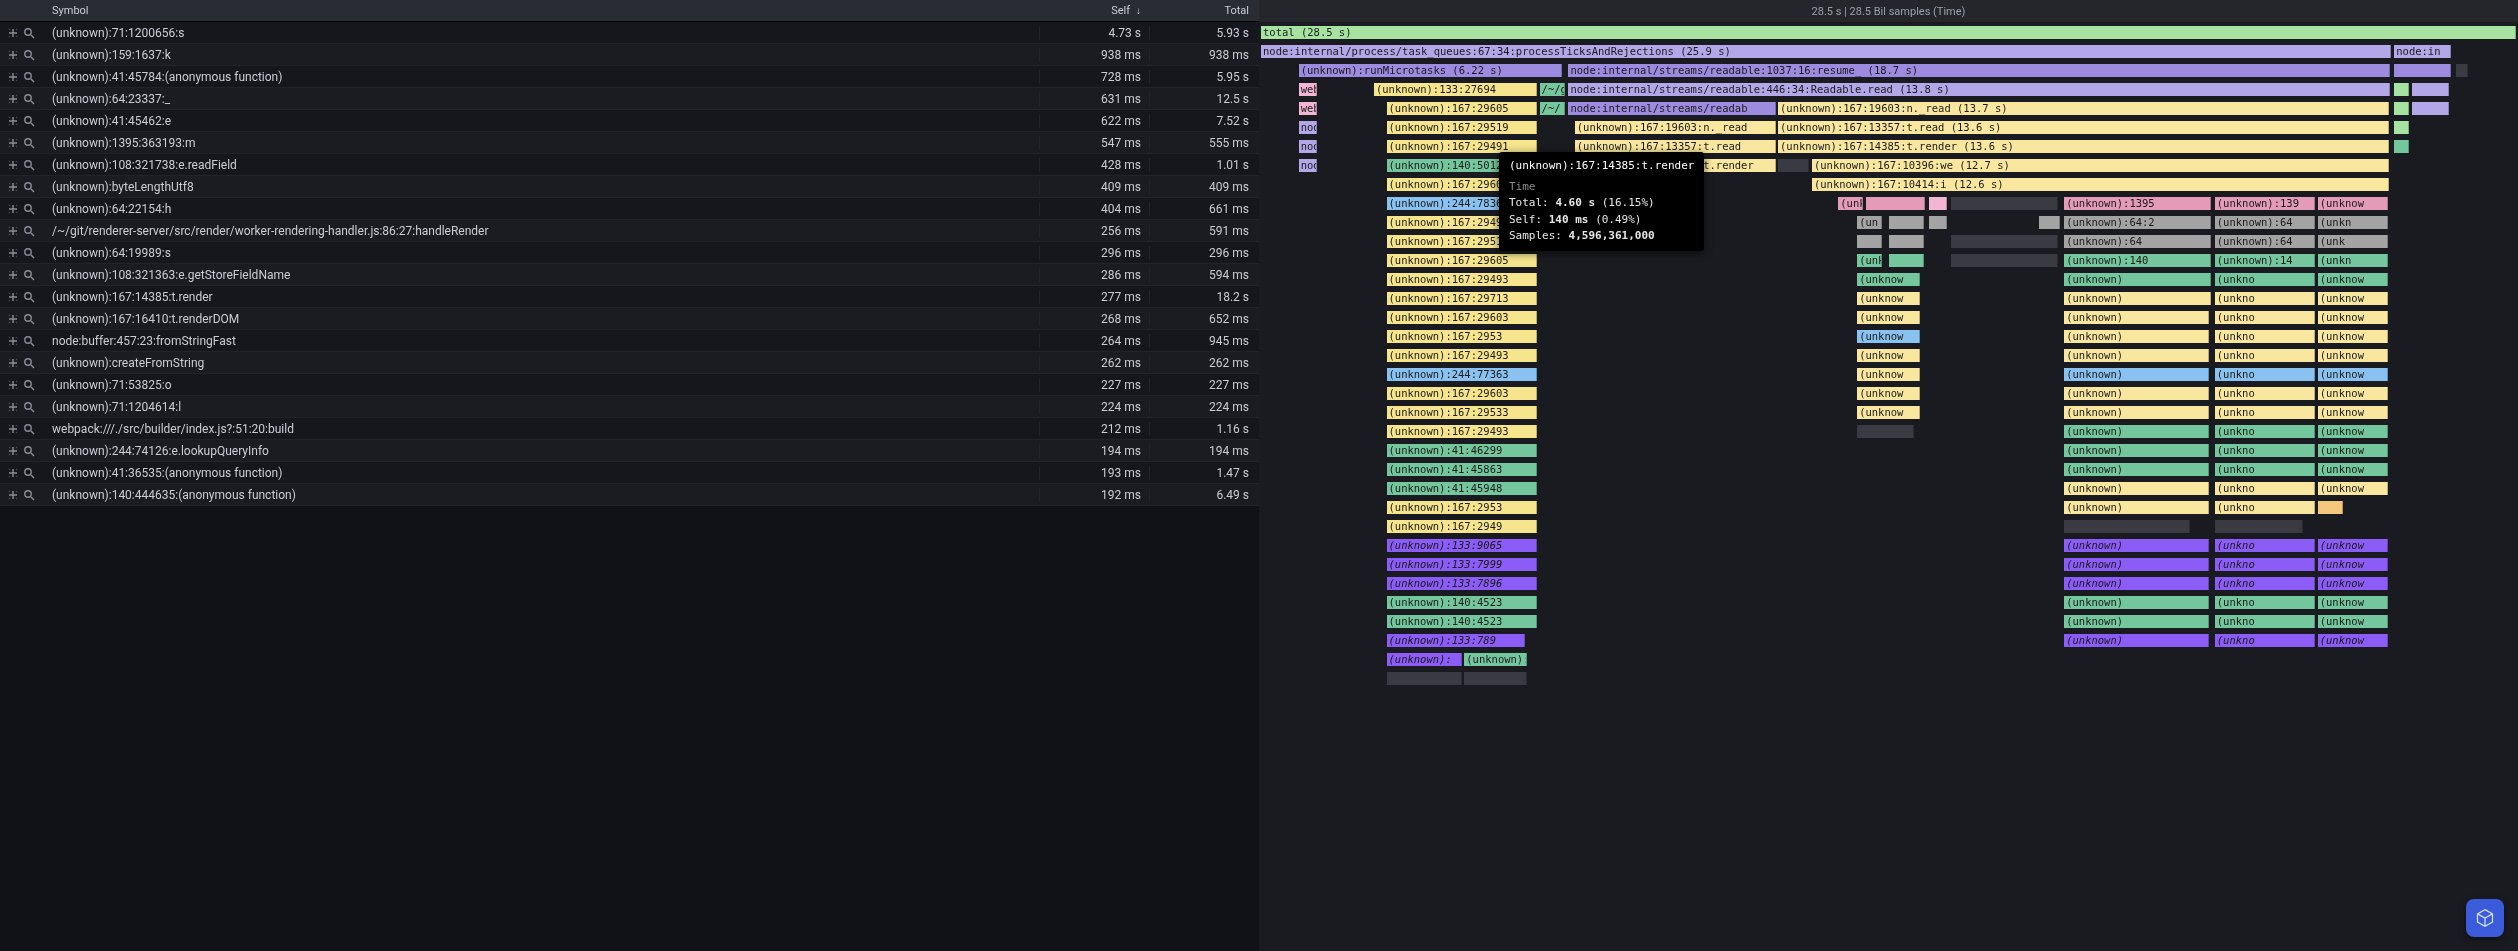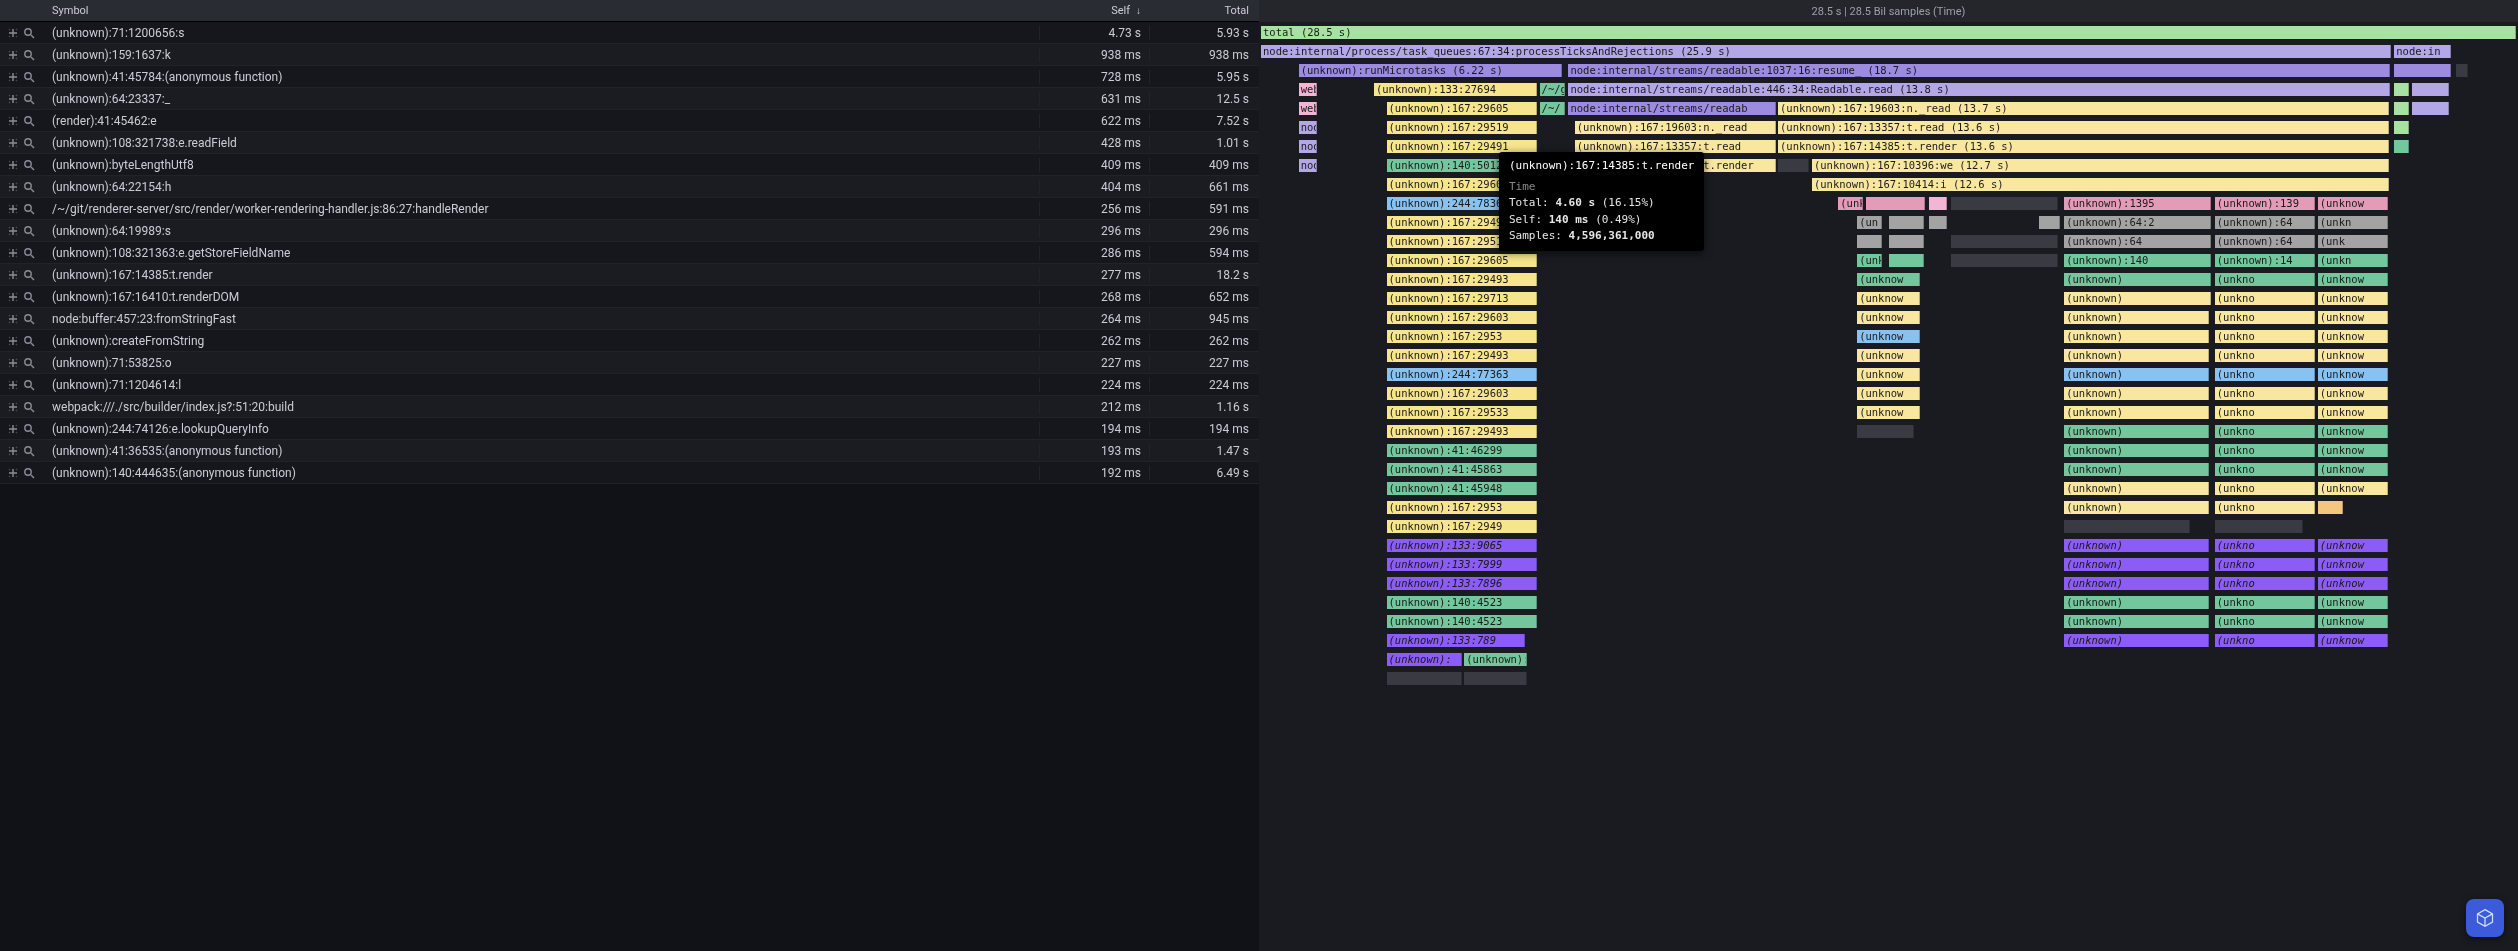--- a/index.html
+++ b/index.html
@@ -152,23 +152,42 @@
                 <path d="M3 3l-1-1M9 3l1-1M3 9l-1 1M9 9l1 1" opacity=".4"></path>
               </svg>
             </span>
       <span class="icon-btn">
               <svg width="12" height="12" viewBox="0 0 12 12" fill="none" stroke="currentColor" stroke-width="1.4">
                 <circle cx="5" cy="5" r="3.2"></circle>
                 <path d="M8 8l3 3"></path>
               </svg>
             </span>
     </div>
-    <div class="cell-symbol">(render):41:45462:e</div>
+    <div class="cell-symbol">(unknown):41:45462:e</div>
     <div class="cell-self">622 ms</div>
     <div class="cell-total">7.52 s</div>
+        </div>
+        <div class="row">
+    <div class="cell-icons">
+      <span class="icon-btn">
+              <svg width="12" height="12" viewBox="0 0 12 12" fill="none" stroke="currentColor" stroke-width="1.4">
+                <path d="M6 2v8M2 6h8"></path>
+                <path d="M3 3l-1-1M9 3l1-1M3 9l-1 1M9 9l1 1" opacity=".4"></path>
+              </svg>
+            </span>
+      <span class="icon-btn">
+              <svg width="12" height="12" viewBox="0 0 12 12" fill="none" stroke="currentColor" stroke-width="1.4">
+                <circle cx="5" cy="5" r="3.2"></circle>
+                <path d="M8 8l3 3"></path>
+              </svg>
+            </span>
+    </div>
+    <div class="cell-symbol">(unknown):1395:363193:m</div>
+    <div class="cell-self">547 ms</div>
+    <div class="cell-total">555 ms</div>
         </div>
         <div class="row">
     <div class="cell-icons">
       <span class="icon-btn">
               <svg width="12" height="12" viewBox="0 0 12 12" fill="none" stroke="currentColor" stroke-width="1.4">
                 <path d="M6 2v8M2 6h8"></path>
                 <path d="M3 3l-1-1M9 3l1-1M3 9l-1 1M9 9l1 1" opacity=".4"></path>
               </svg>
             </span>
       <span class="icon-btn">

